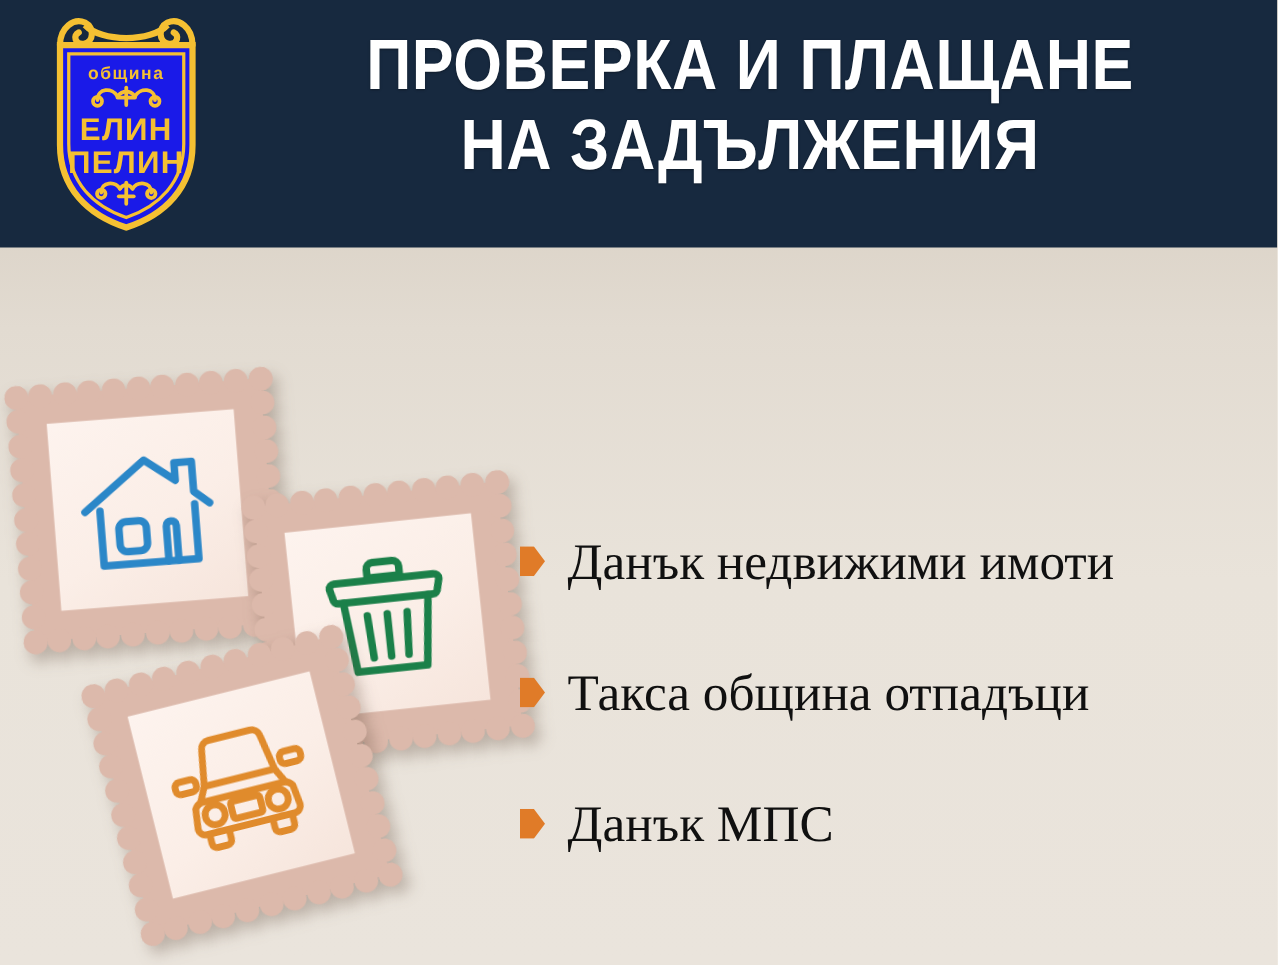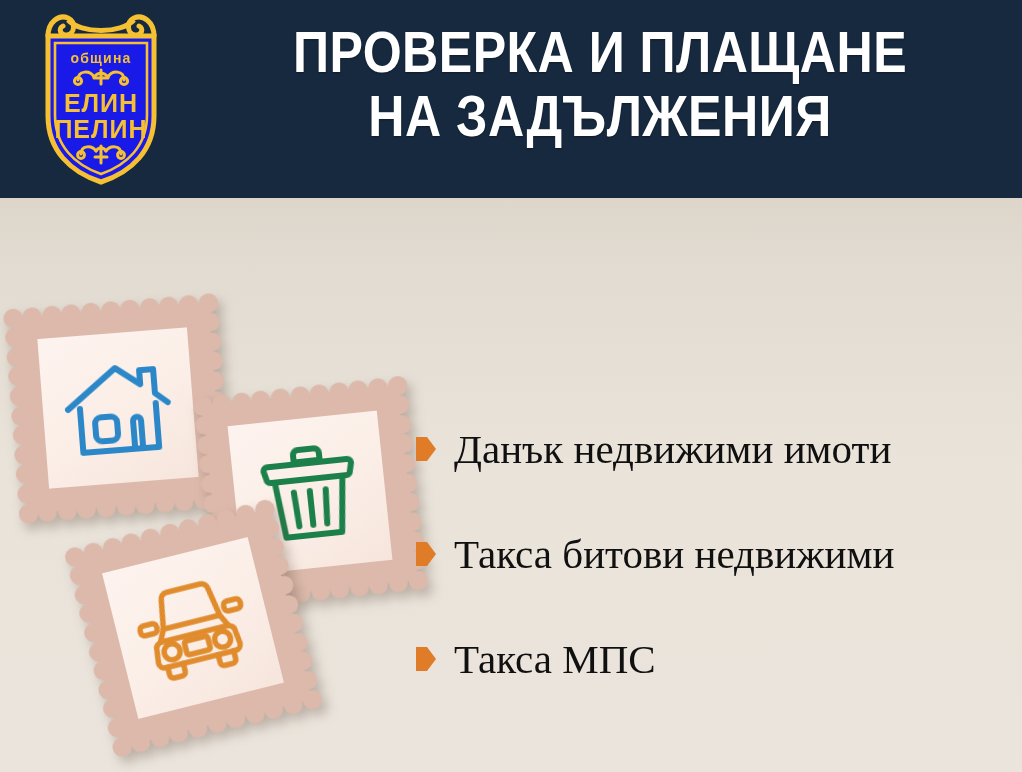--- a/index.html
+++ b/index.html
@@ -378,23 +378,23 @@
 
   <div class="bullets">
 
     <div class="bullet-row">
       <span class="bullet-marker"></span>
       <span class="bullet-label">Данък недвижими имоти</span>
     </div>
 
     <div class="bullet-row">
       <span class="bullet-marker"></span>
-      <span class="bullet-label">Такса битови недвижими</span>
+      <span class="bullet-label">Такса община отпадъци</span>
     </div>
 
     <div class="bullet-row">
       <span class="bullet-marker"></span>
-      <span class="bullet-label">Такса МПС</span>
+      <span class="bullet-label">Данък МПС</span>
     </div>
 
   </div>
 
 </div>
 
 </body></html>

